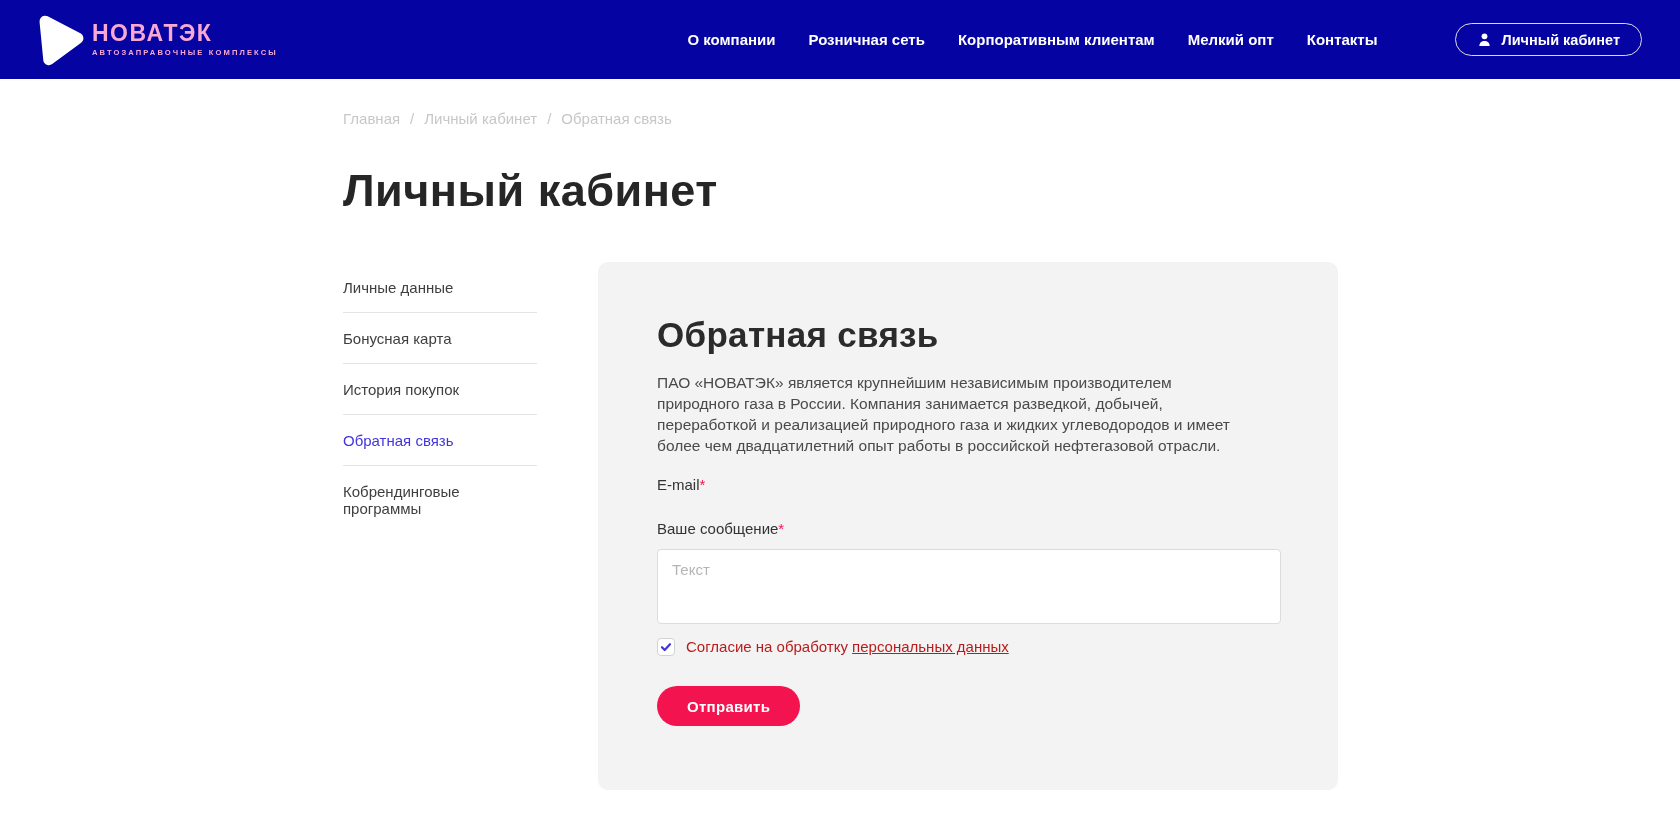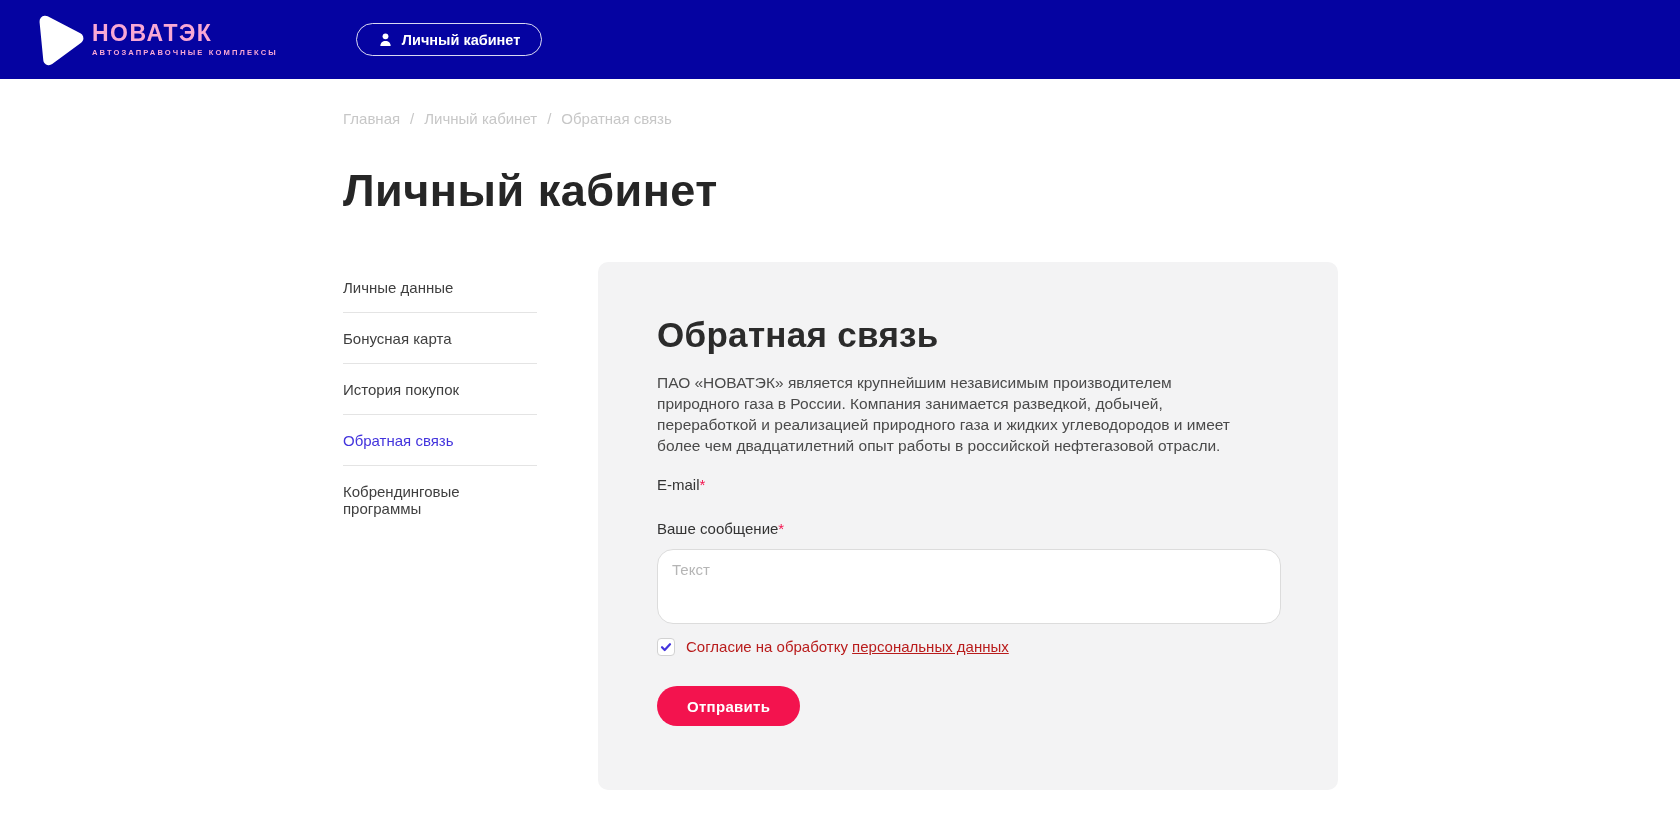--- a/index.html
+++ b/index.html
@@ -69,21 +69,21 @@
   .email-wrap{position:relative;margin-left:15px;}
   .email-input{
     width:232px;height:34px;border:1px solid #E9E9E9;border-radius:10px;
     background:#fff;padding:0 36px 0 13px;font-size:15px;color:#3A3A3A;
     font-family:"Liberation Sans", sans-serif;outline:none;
   }
   .pencil{position:absolute;right:11px;top:9px;width:16px;height:16px;}
   .msg-label{margin-top:28px;font-size:15px;color:#333;line-height:16px;}
   .msg-area{
     display:block;margin-top:12px;width:624px;height:75px;resize:none;
-    border:1px solid #DCDCDC;border-radius:16px;background:#fff;
+    border:1px solid #DCDCDC;border-radius:4px;background:#fff;
     padding:11px 14px;font-size:15px;color:#3A3A3A;
     font-family:"Liberation Sans", sans-serif;outline:none;
   }
   .msg-area::placeholder{color:#B5B5B5;}
   .email-input::placeholder{color:#B5B5B5;}
   .consent-row{margin-top:14px;display:flex;align-items:center;gap:11px;}
   .checkbox{
     width:18px;height:18px;background:#fff;border:1px solid #D2D2D2;border-radius:4px;
     display:flex;align-items:center;justify-content:center;cursor:pointer;flex:0 0 auto;
   }
@@ -101,20 +101,27 @@
 <div class="header">
   <div class="logo">
     <svg class="logo-mark" viewBox="0 0 60 60">
       <polygon points="13,10 48,28 17,51" fill="#fff" stroke="#fff" stroke-width="12" stroke-linejoin="round"></polygon>
     </svg>
     <div class="logo-text">
       <div class="logo-title">НОВАТЭК</div>
       <div class="logo-subtitle">АВТОЗАПРАВОЧНЫЕ КОМПЛЕКСЫ</div>
     </div>
   </div>
+  <nav class="nav">
+    <div class="nav-item">О компании</div>
+    <div class="nav-item">Розничная сеть</div>
+    <div class="nav-item">Корпоративным клиентам</div>
+    <div class="nav-item">Мелкий опт</div>
+    <div class="nav-item">Контакты</div>
+  </nav>
   <button class="account-btn">
     <svg width="15" height="15" viewBox="0 0 16 16">
       <circle cx="8" cy="4.6" r="3.1" fill="#fff"></circle>
       <path d="M2.5 15c0-3.3 2.4-5.3 5.5-5.3s5.5 2 5.5 5.3z" fill="#fff"></path>
     </svg>
     <span>Личный кабинет</span>
   </button>
 </div>
 
 <div class="content">

